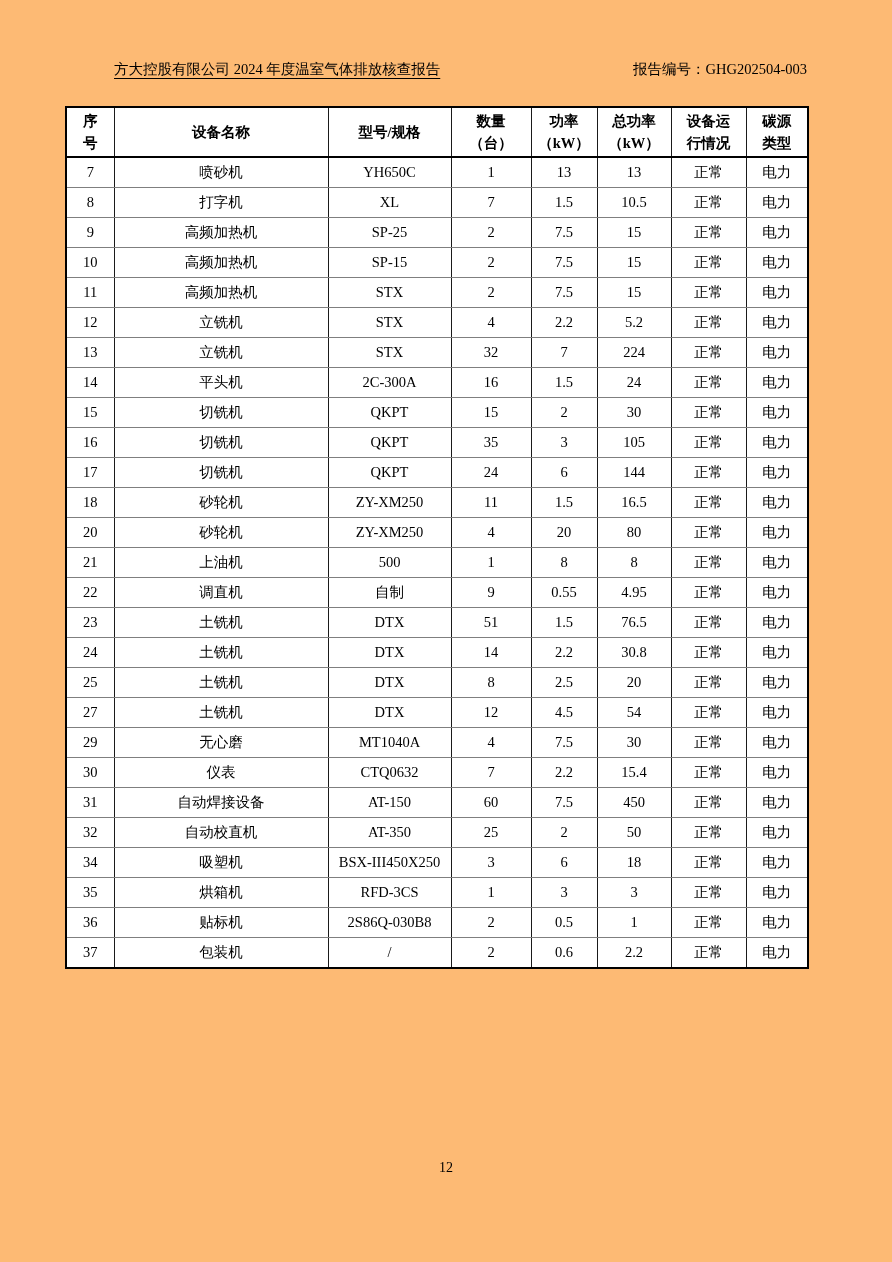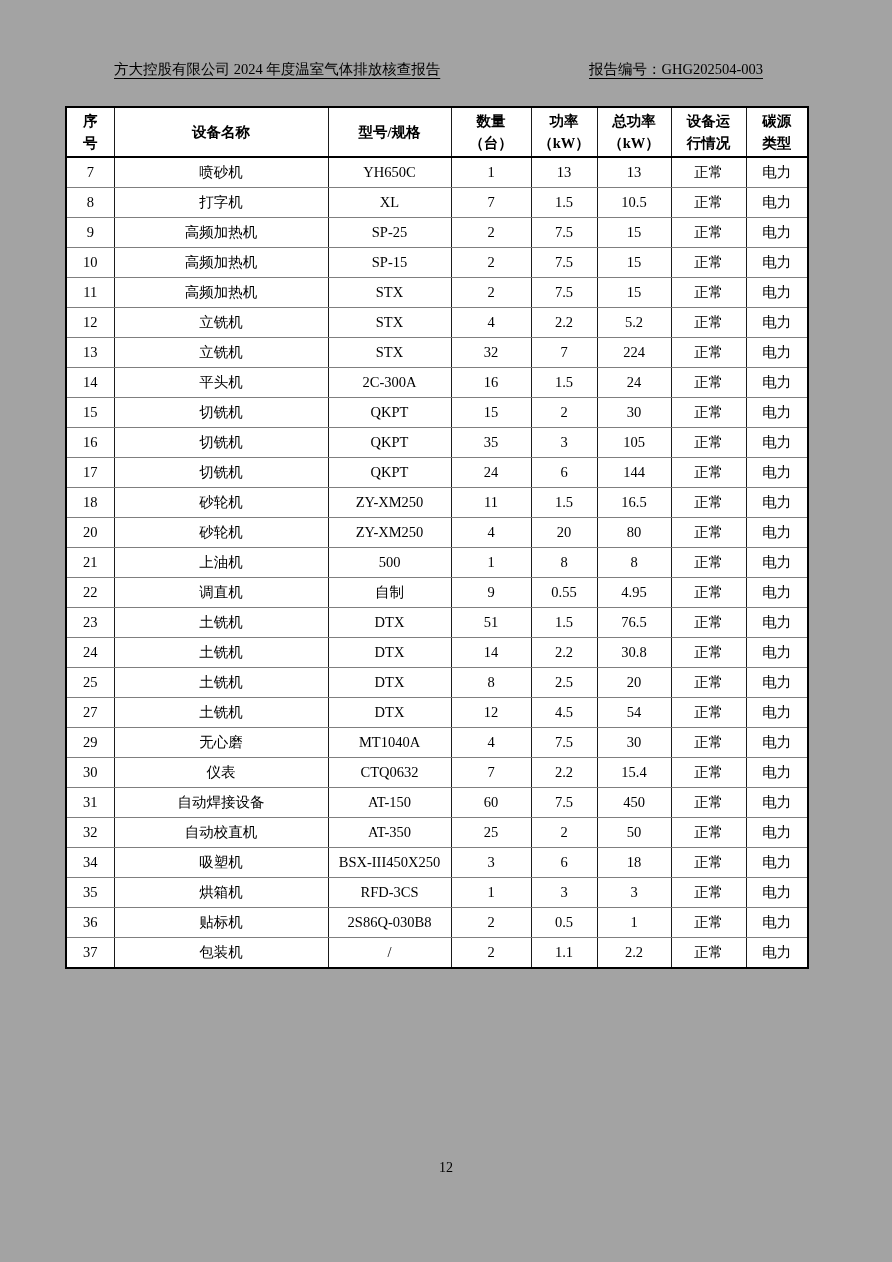--- a/index.html
+++ b/index.html
@@ -4,21 +4,21 @@
 <style>
   html, body {
     margin: 0;
     padding: 0;
     background: #ffffff;
   }
   .page {
     position: relative;
     width: 892px;
     height: 1262px;
-    background: #a3a3a3;
+    background: #fdba74;
     font-family: "Liberation Serif", "DejaVu Serif", serif;
     color: #000000;
     overflow: hidden;
   }
   .doc-header {
     position: absolute;
     top: 60px;
     left: 65px;
     width: 742px;
     display: flex;
@@ -26,22 +26,20 @@
     align-items: baseline;
     font-size: 14.5px;
     white-space: nowrap;
   }
   .hdr-left {
     margin-left: 49px;
     text-decoration: underline;
     text-underline-offset: 4px;
   }
   .hdr-right {
-    margin-right: 44px;
-    text-decoration: underline;
     text-underline-offset: 4px;
   }
   table.equip-table {
     position: absolute;
     top: 106px;
     left: 65px;
     width: 742px;
     border-collapse: collapse;
     table-layout: fixed;
     border: 2px solid #000000;
@@ -396,21 +394,21 @@
           <td>0.5</td>
           <td>1</td>
           <td>正常</td>
           <td>电力</td>
         </tr>
         <tr>
           <td>37</td>
           <td>包装机</td>
           <td>/</td>
           <td>2</td>
-          <td>1.1</td>
+          <td>0.6</td>
           <td>2.2</td>
           <td>正常</td>
           <td>电力</td>
         </tr>
       </tbody>
   </table>
 
   <div class="doc-footer">
     <span>12</span>
   </div>

